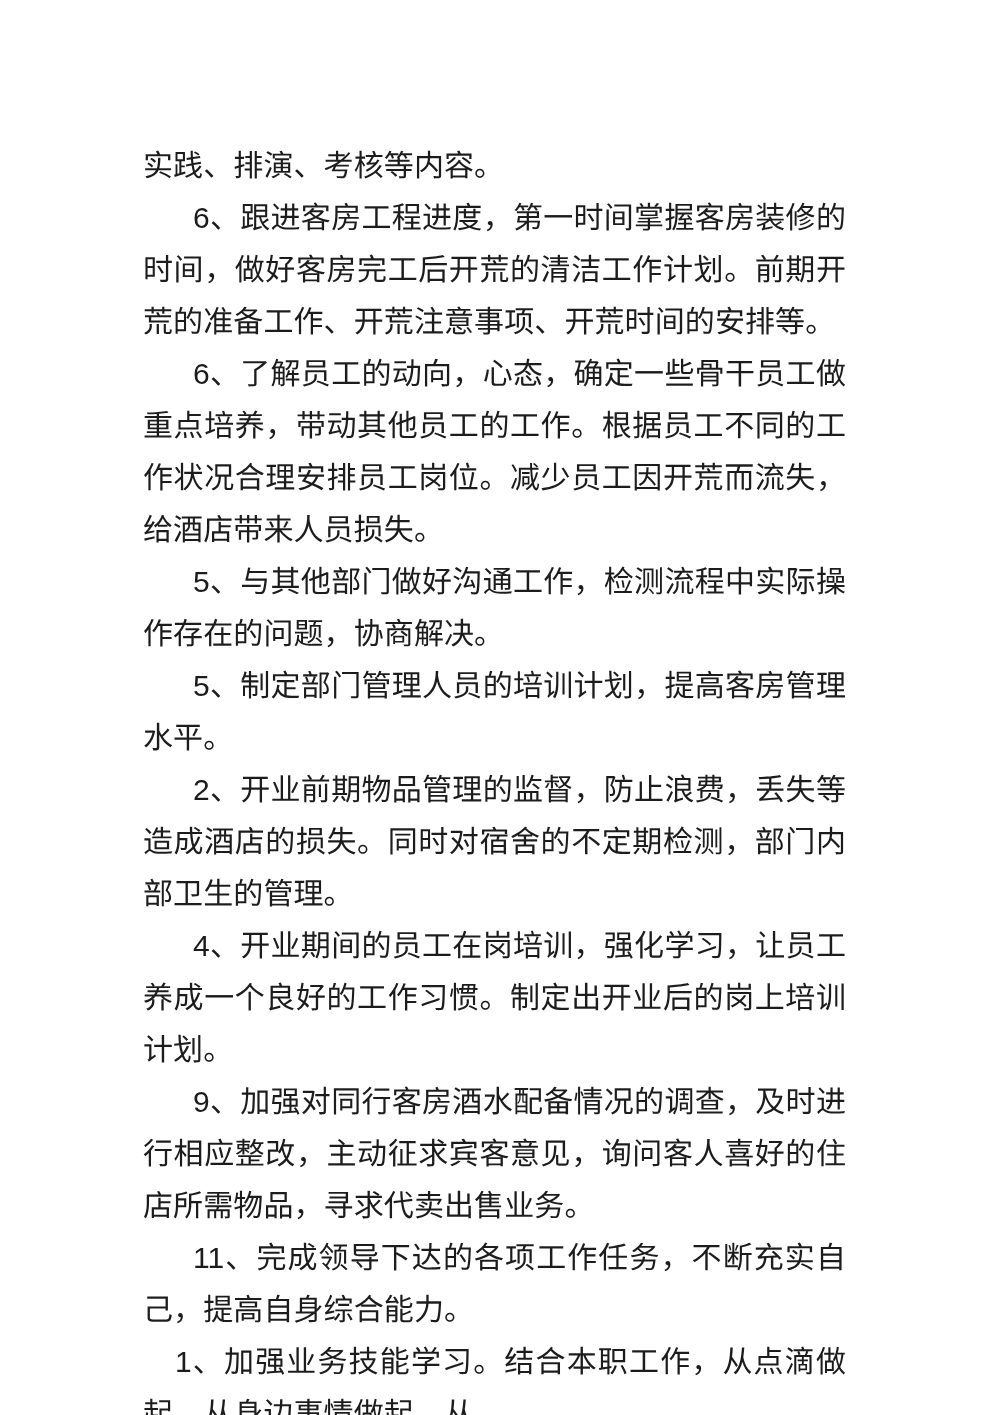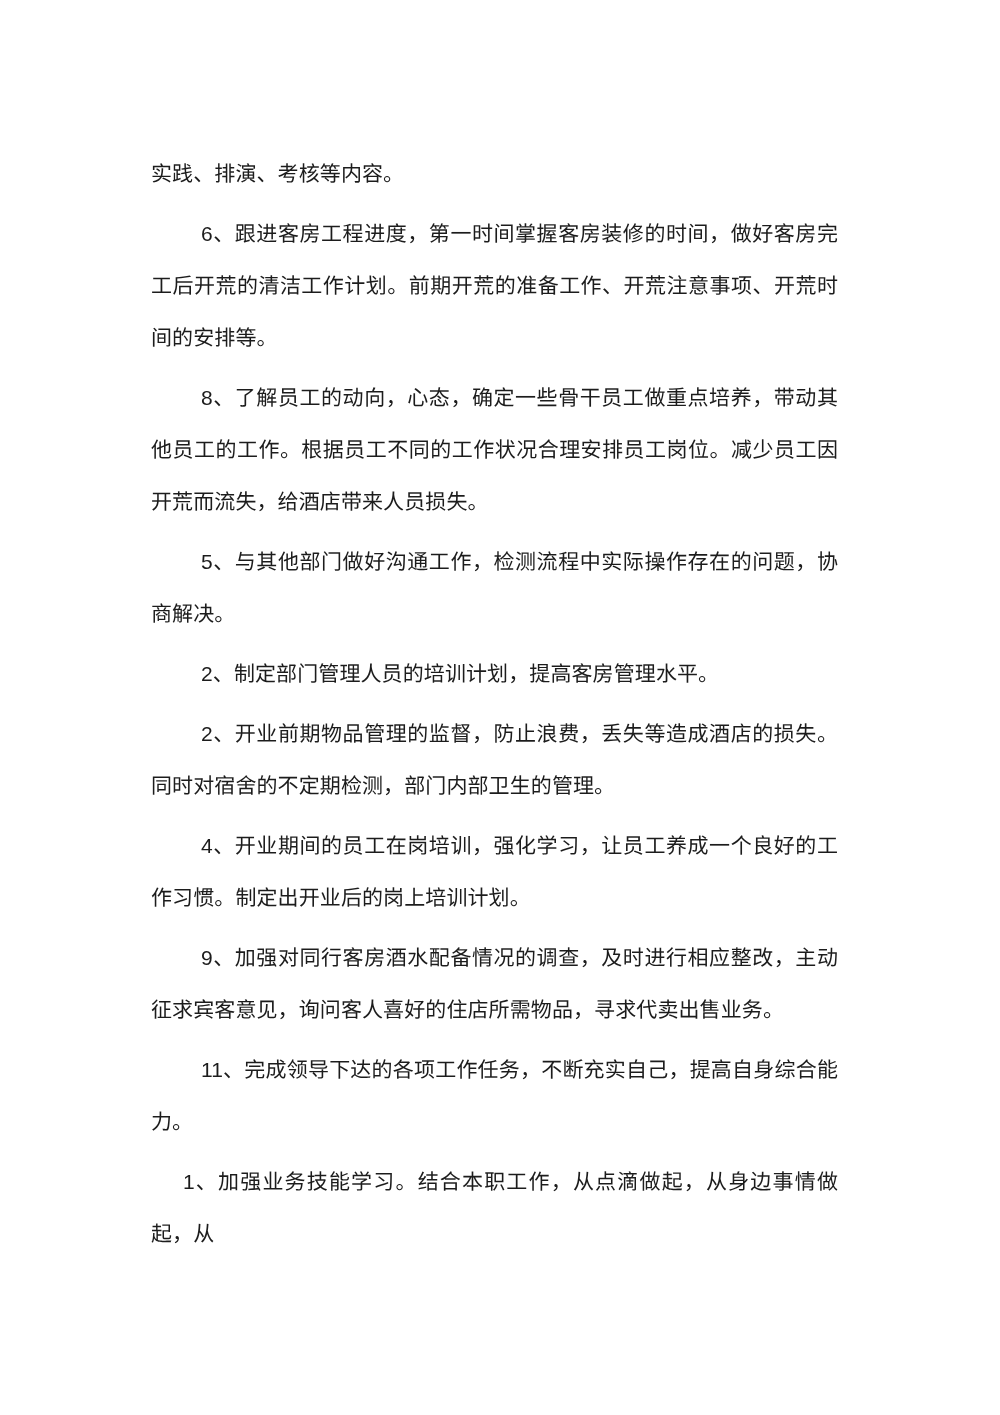--- a/index.html
+++ b/index.html
@@ -19,23 +19,23 @@
   }
 
   .text-column {
     position: absolute;
     left: 143px;
     top: 140px;
     width: 703px;
   }
 
   .para {
-    margin: 8px;
+    margin: 0;
     font-family: "Liberation Sans", "DejaVu Sans", sans-serif;
-    font-size: 21px;
+    font-size: 30px;
     line-height: 52px;
     color: #1c1c1c;
     text-align: justify;
     text-justify: inter-character;
     text-align-last: left;
     letter-spacing: 0.1px;
     -webkit-font-smoothing: antialiased;
     white-space: normal;
     word-break: break-all;
     overflow-wrap: break-word;
@@ -59,25 +59,25 @@
 </head>
 <body>
 
 <div class="page">
   <div class="text-column">
 
     <p class="para flush">实践、排演、考核等内容。</p>
 
     <p class="para indent-2">6、跟进客房工程进度，第一时间掌握客房装修的时间，做好客房完工后开荒的清洁工作计划。前期开荒的准备工作、开荒注意事项、开荒时间的安排等。</p>
 
-    <p class="para indent-2">8、了解员工的动向，心态，确定一些骨干员工做重点培养，带动其他员工的工作。根据员工不同的工作状况合理安排员工岗位。减少员工因开荒而流失，给酒店带来人员损失。</p>
+    <p class="para indent-2">6、了解员工的动向，心态，确定一些骨干员工做重点培养，带动其他员工的工作。根据员工不同的工作状况合理安排员工岗位。减少员工因开荒而流失，给酒店带来人员损失。</p>
 
     <p class="para indent-2">5、与其他部门做好沟通工作，检测流程中实际操作存在的问题，协商解决。</p>
 
-    <p class="para indent-2">2、制定部门管理人员的培训计划，提高客房管理水平。</p>
+    <p class="para indent-2">5、制定部门管理人员的培训计划，提高客房管理水平。</p>
 
     <p class="para indent-2">2、开业前期物品管理的监督，防止浪费，丢失等造成酒店的损失。同时对宿舍的不定期检测，部门内部卫生的管理。</p>
 
     <p class="para indent-2">4、开业期间的员工在岗培训，强化学习，让员工养成一个良好的工作习惯。制定出开业后的岗上培训计划。</p>
 
     <p class="para indent-2">9、加强对同行客房酒水配备情况的调查，及时进行相应整改，主动征求宾客意见，询问客人喜好的住店所需物品，寻求代卖出售业务。</p>
 
 
     <p class="para indent-2">11、完成领导下达的各项工作任务，不断充实自己，提高自身综合能力。</p>
 

